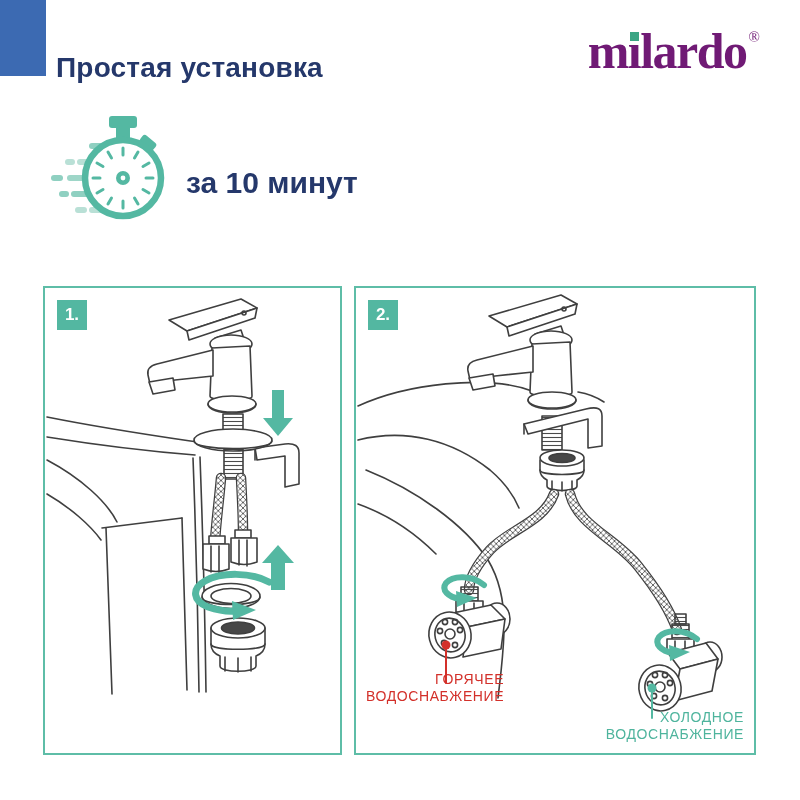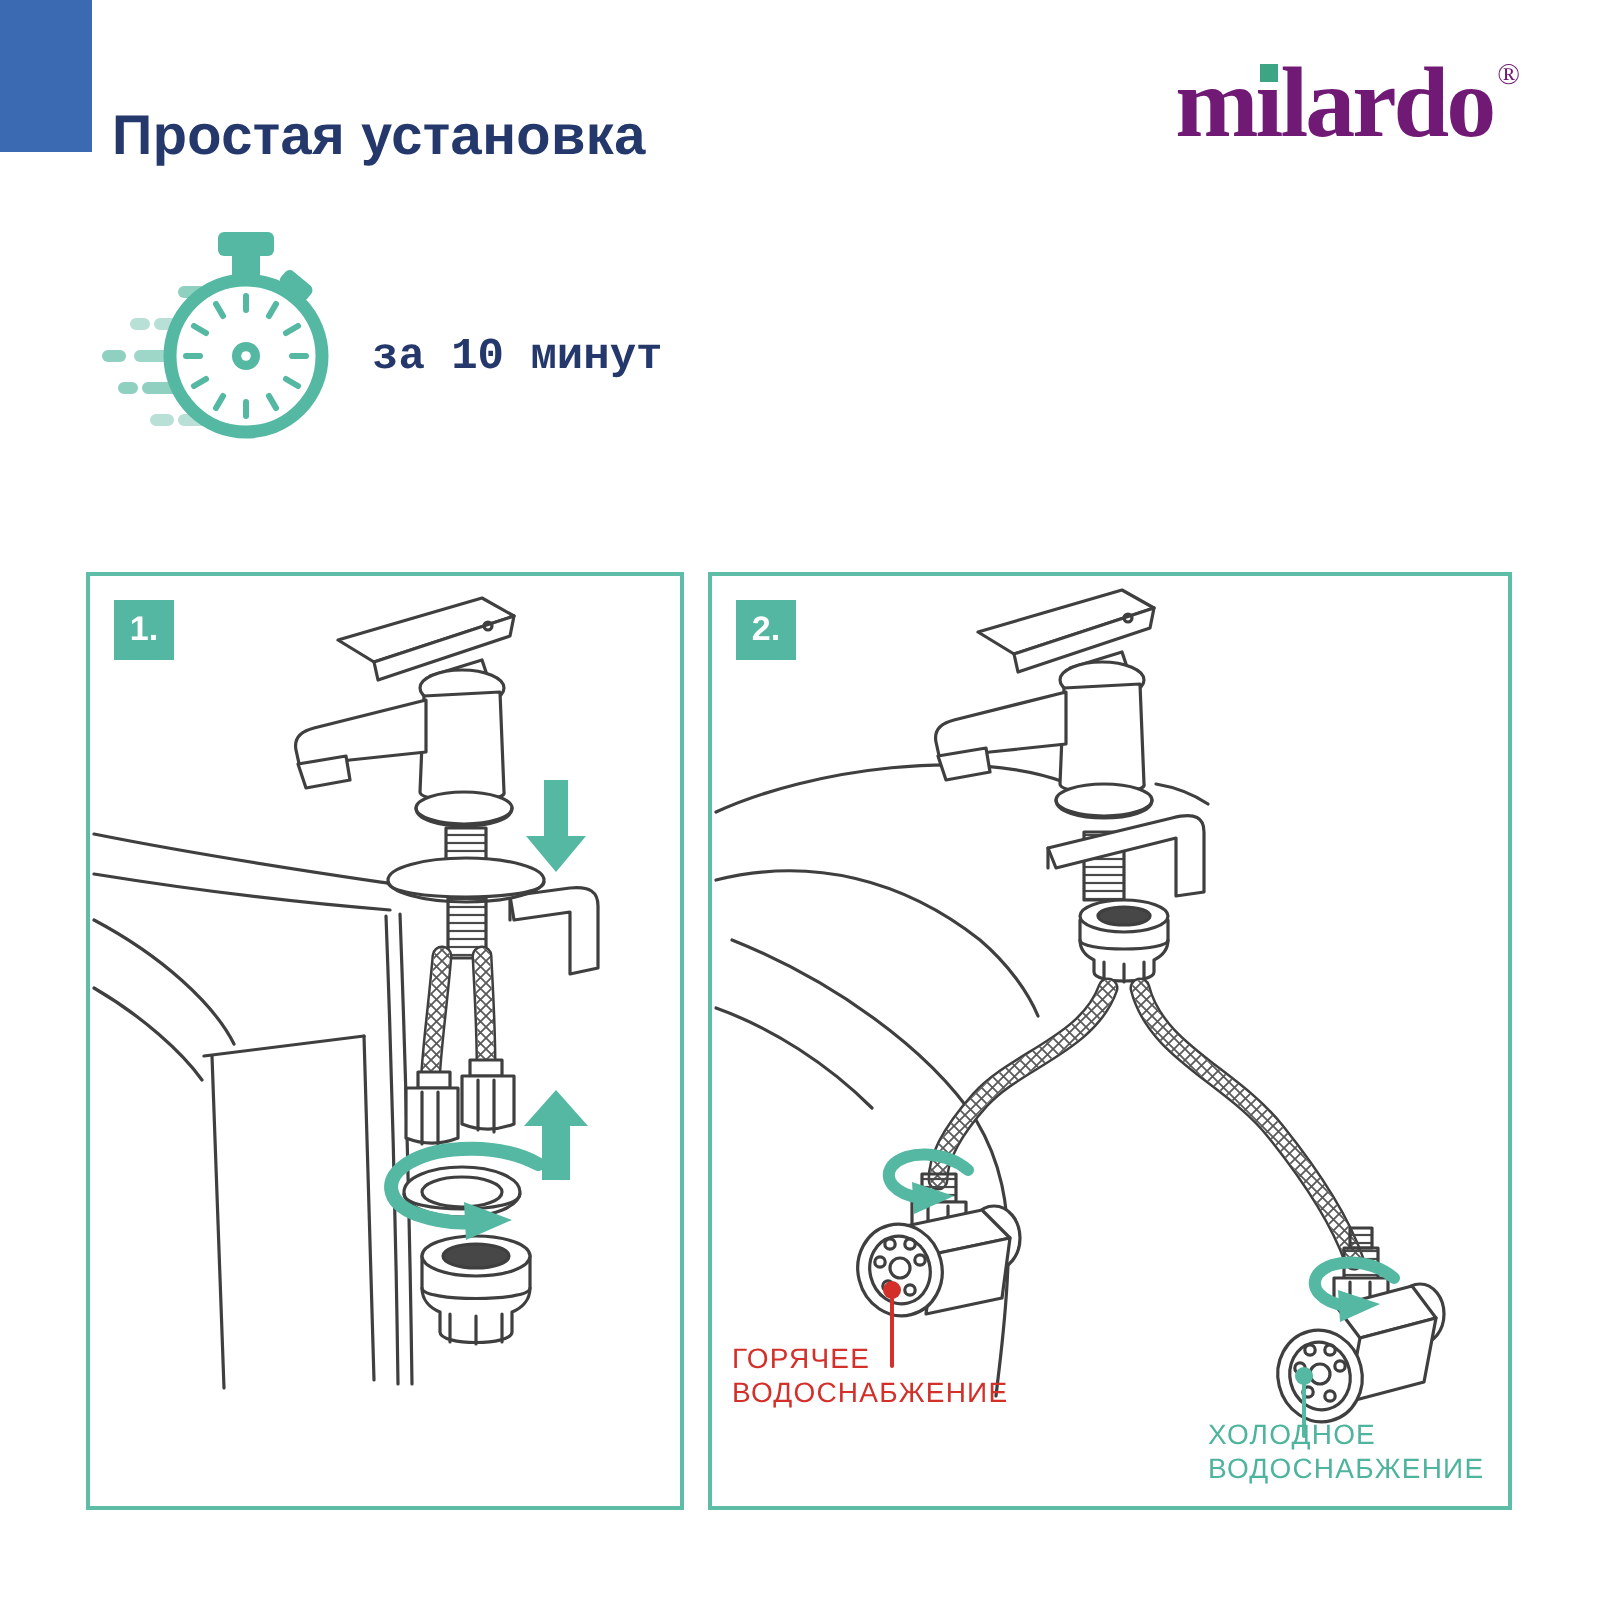--- a/index.html
+++ b/index.html
@@ -15,37 +15,37 @@
   .logo{
     position:absolute;right:40px;top:24px;
     font-size:50px;font-weight:700;color:#701a75;letter-spacing:-1.5px;line-height:1.1;font-family:Liberation Serif, serif;
   }
   .i-hold{display:inline-block;position:relative;}
   .logo-dot{position:absolute;left:2px;top:8px;width:9px;height:9px;background:#3ba584;}
   .logo-reg{font-size:15px;font-weight:400;vertical-align:26px;letter-spacing:0;margin-left:2px;}
   .stopwatch{position:absolute;left:48px;top:110px;}
   .time-text{
     position:absolute;left:186px;top:166px;
-    font-size:22px;font-weight:700;color:#25386b;font-family:Liberation Mono, monospace;
+    font-size:30px;font-weight:700;color:#25386b;
   }
   .panel{
     position:absolute;top:286px;height:469px;background:#fff;
     border:2px solid #5ebda7;box-sizing:border-box;
   }
   .panel-1{left:43px;width:299px;}
   .panel-2{left:354px;width:402px;}
   .badge{
     position:absolute;left:12px;top:12px;width:30px;height:30px;background:#53b7a1;
     color:#fff;font-size:17px;font-weight:700;
     display:flex;align-items:center;justify-content:center;z-index:2;
   }
   svg.illu{position:absolute;left:0;top:0;width:100%;height:100%;}
   .supply-label{position:absolute;font-size:14px;line-height:17px;letter-spacing:.6px;z-index:3;}
-  .supply-label.hot{left:10px;top:383px;color:#d3302a;text-align:left;}
-  .supply-label.cold{left:248px;top:421px;width:140px;color:#4eb49d;}
+  .supply-label.hot{left:10px;top:383px;color:#d3302a;text-align:right;}
+  .supply-label.cold{left:248px;top:421px;width:140px;color:#4eb49d;text-align:right;}
 </style>
 </head>
 <body>
 
 <div>
 
   <div class="blue-square"></div>
 
   <h1 class="title">Простая установка</h1>
 

